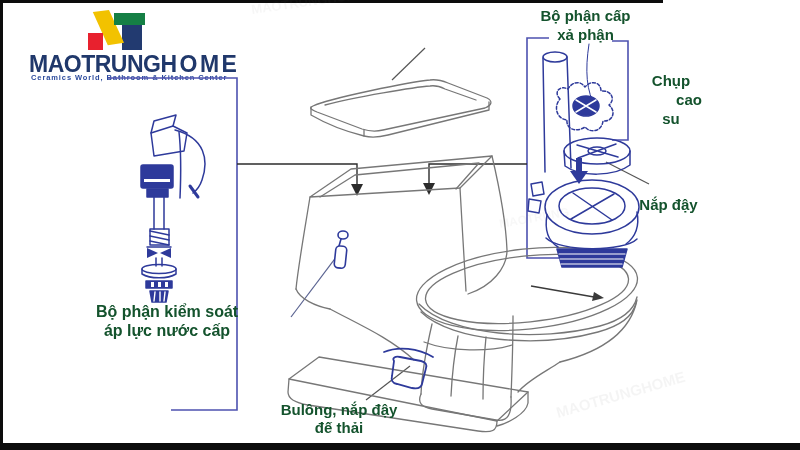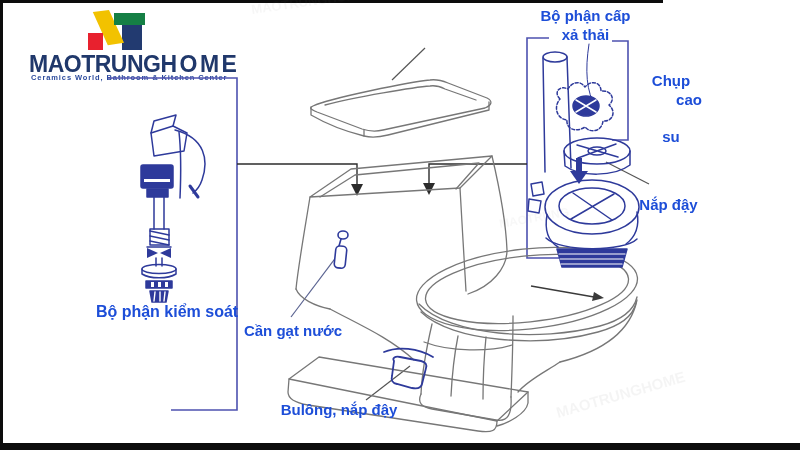--- a/index.html
+++ b/index.html
@@ -19,21 +19,21 @@
   .mi-red{left:0;top:23px;width:15px;height:17px;background:#e8212e;}
   .mi-yellow{left:0;top:0;width:60px;height:40px;background:#f2c200;
              clip-path:polygon(8% 5%,35% 0%,60% 82%,33% 88%);}
   .brand{position:absolute;left:29px;top:52px;white-space:nowrap;color:#20386b;font-size:23px;line-height:24px;}
   .brand .b{font-weight:700;letter-spacing:-0.5px;}
   .brand .l{font-weight:700;letter-spacing:2.5px;}
   .tagline{position:absolute;left:31px;top:73px;font-size:7.5px;font-weight:700;
            letter-spacing:0.9px;color:#2b4a9c;white-space:nowrap;}
 
   
-  .lbl{position:absolute;font-weight:700;font-size:15px;color:#1d4ed8;
+  .lbl{position:absolute;font-weight:700;font-size:15px;color:#14532d;
        text-align:center;white-space:nowrap;line-height:18px;}
   .lbl.left{text-align:center;}
   .lbl.fs16{font-size:16px;line-height:19px;}
 
   svg.art{position:absolute;left:0;top:0;pointer-events:none;}
 </style>
 </head>
 <body>
 
 <div class="stage">
@@ -191,28 +191,29 @@
       <path d="M531,184 L542,182 L544,194 L533,196 Z M529,199 L541,201 L539,213 L528,211 Z"></path>
       <path d="M547,215 C544,232 550,242 558,247 M637,212 C640,228 634,238 626,244"></path>
       <path d="M546,238 C560,252 624,252 637,239"></path>
       <path d="M557,249 L627,249 L622,267 L562,267 Z" fill="#2e3a9b"></path>
       <path d="M559,254 L625,254 M560,259 L623,259 M561,264 L622,264" stroke="#fff" stroke-width="1.2"></path>
     </g>
   </svg>
 
 
   <div class="lbl" style="left:528px;top:7px;width:115px;">Bộ phận cấp</div>
-  <div class="lbl" style="left:528px;top:26px;width:115px;">xả thải</div>
+  <div class="lbl" style="left:528px;top:26px;width:115px;">xả phận</div>
 
   <div class="lbl left" style="left:641px;top:72px;width:60px;">Chụp</div>
   <div class="lbl left" style="left:659px;top:91px;width:60px;">cao</div>
-  <div class="lbl left" style="left:641px;top:128px;width:60px;">su</div>
+  <div class="lbl left" style="left:641px;top:110px;width:60px;">su</div>
 
   <div class="lbl left" style="left:631px;top:196px;width:75px;">Nắp đậy</div>
 
 
   <div class="lbl fs16" style="left:93px;top:302px;width:148px;">Bộ phận kiểm soát</div>
-
-  <div class="lbl" style="left:242px;top:322px;width:102px;">Cần gạt nước</div>
+  <div class="lbl fs16" style="left:93px;top:321px;width:148px;">áp lực nước cấp</div>
+
 
   <div class="lbl" style="left:278px;top:401px;width:122px;">Bulông, nắp đậy</div>
+  <div class="lbl" style="left:278px;top:419px;width:122px;">đế thải</div>
 
 </div>
 
 </body></html>

